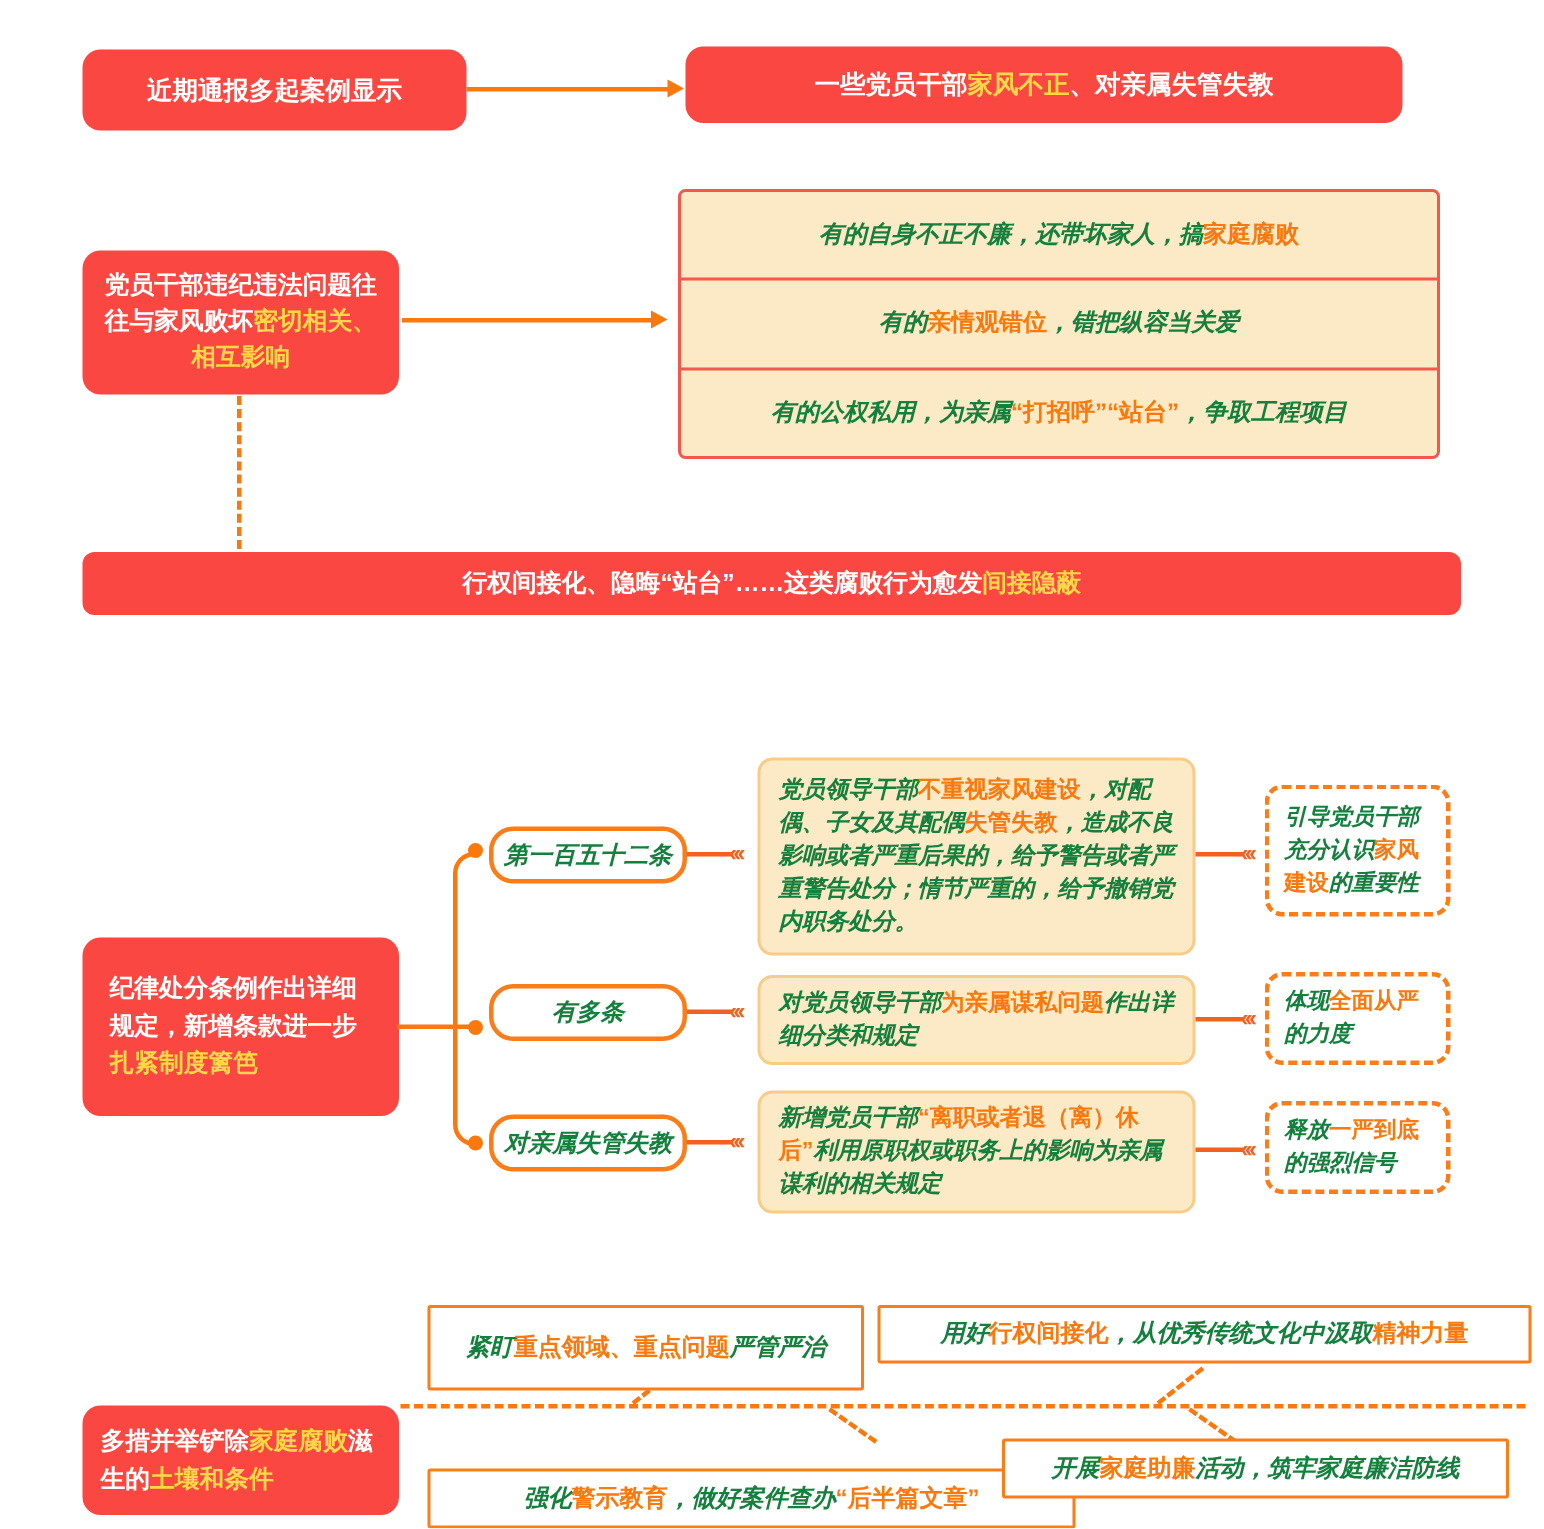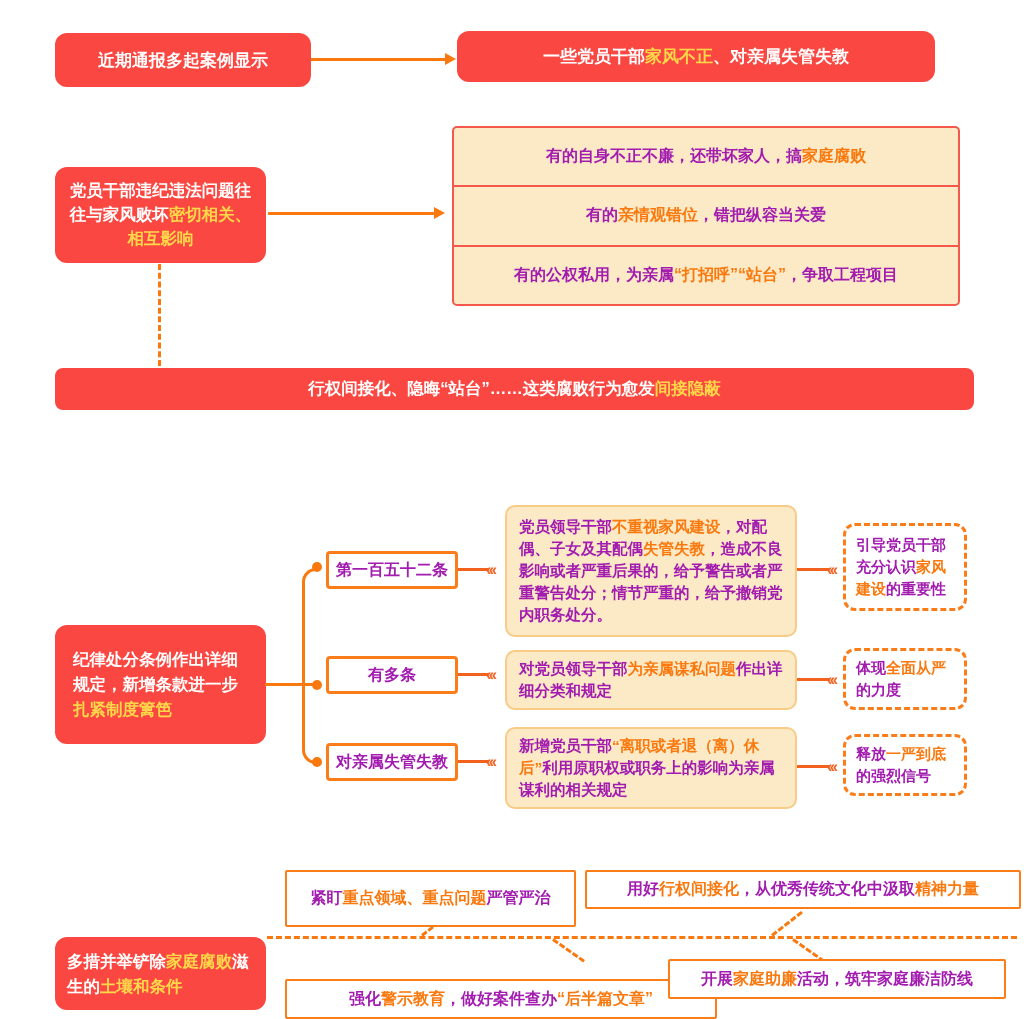--- a/index.html
+++ b/index.html
@@ -7,34 +7,34 @@
           font-family:"Liberation Sans","DejaVu Sans",sans-serif;font-weight:bold;}
   .abs{position:absolute;}
   .redbox{background:#FA4741;border-radius:12px;color:#fff;
           display:flex;align-items:center;justify-content:center;
           box-sizing:border-box;padding:8px 12px;}
   .redbox .txt{width:100%;}
   .center{text-align:center;}
   .leftal{text-align:left;}
   .seg-w{color:#FFFFFF;}
   .seg-y{color:#FFD84A;}
-  .seg-r{color:#a21caf;}
+  .seg-r{color:#15803d;font-style:italic;}
   .seg-o{color:#F9790F;}
   .hline{height:3px;background:#F9790F;}
   .vdash{border-left:3px dashed #F9790F;width:0;}
   .hdash{border-top:3px dashed #F9790F;height:0;}
   .diag{border-top:3px dashed #F9790F;height:0;transform-origin:left center;}
   .arrowhead{width:0;height:0;border-left:11px solid #F9790F;
              border-top:6px solid transparent;border-bottom:6px solid transparent;}
   .cream-table{background:#FCE9C5;border:2px solid #F4574C;border-radius:5px;
                box-sizing:border-box;display:flex;flex-direction:column;}
   .cream-row{flex:1;display:flex;align-items:center;justify-content:center;
              font-size:16px;box-sizing:border-box;}
   .cream-row + .cream-row{border-top:2px solid #F4574C;text-align:right;}
-  .labelbox{background:#fff;border:3px solid #FA7D1A;border-radius:4px;
+  .labelbox{background:#fff;border:3px solid #FA7D1A;border-radius:16px;
             display:flex;align-items:center;justify-content:center;
             font-size:16px;box-sizing:border-box;}
   .contentbox{background:#FCE9C5;border:2px solid #F8CB87;border-radius:10px;
               box-sizing:border-box;padding:26px 12px;font-size:15.5px;line-height:1.42;
               display:flex;align-items:center;}
   .notebox{background:#fff;border:3px dashed #FA7D1A;border-radius:12px;
            box-sizing:border-box;padding:8px 10px;font-size:15px;line-height:1.45;
            display:flex;align-items:center;}
   .chevline{height:3px;background:#F3611F;}
   .chev{color:#F3611F;font-size:16px;letter-spacing:-2.5px;line-height:1;}

